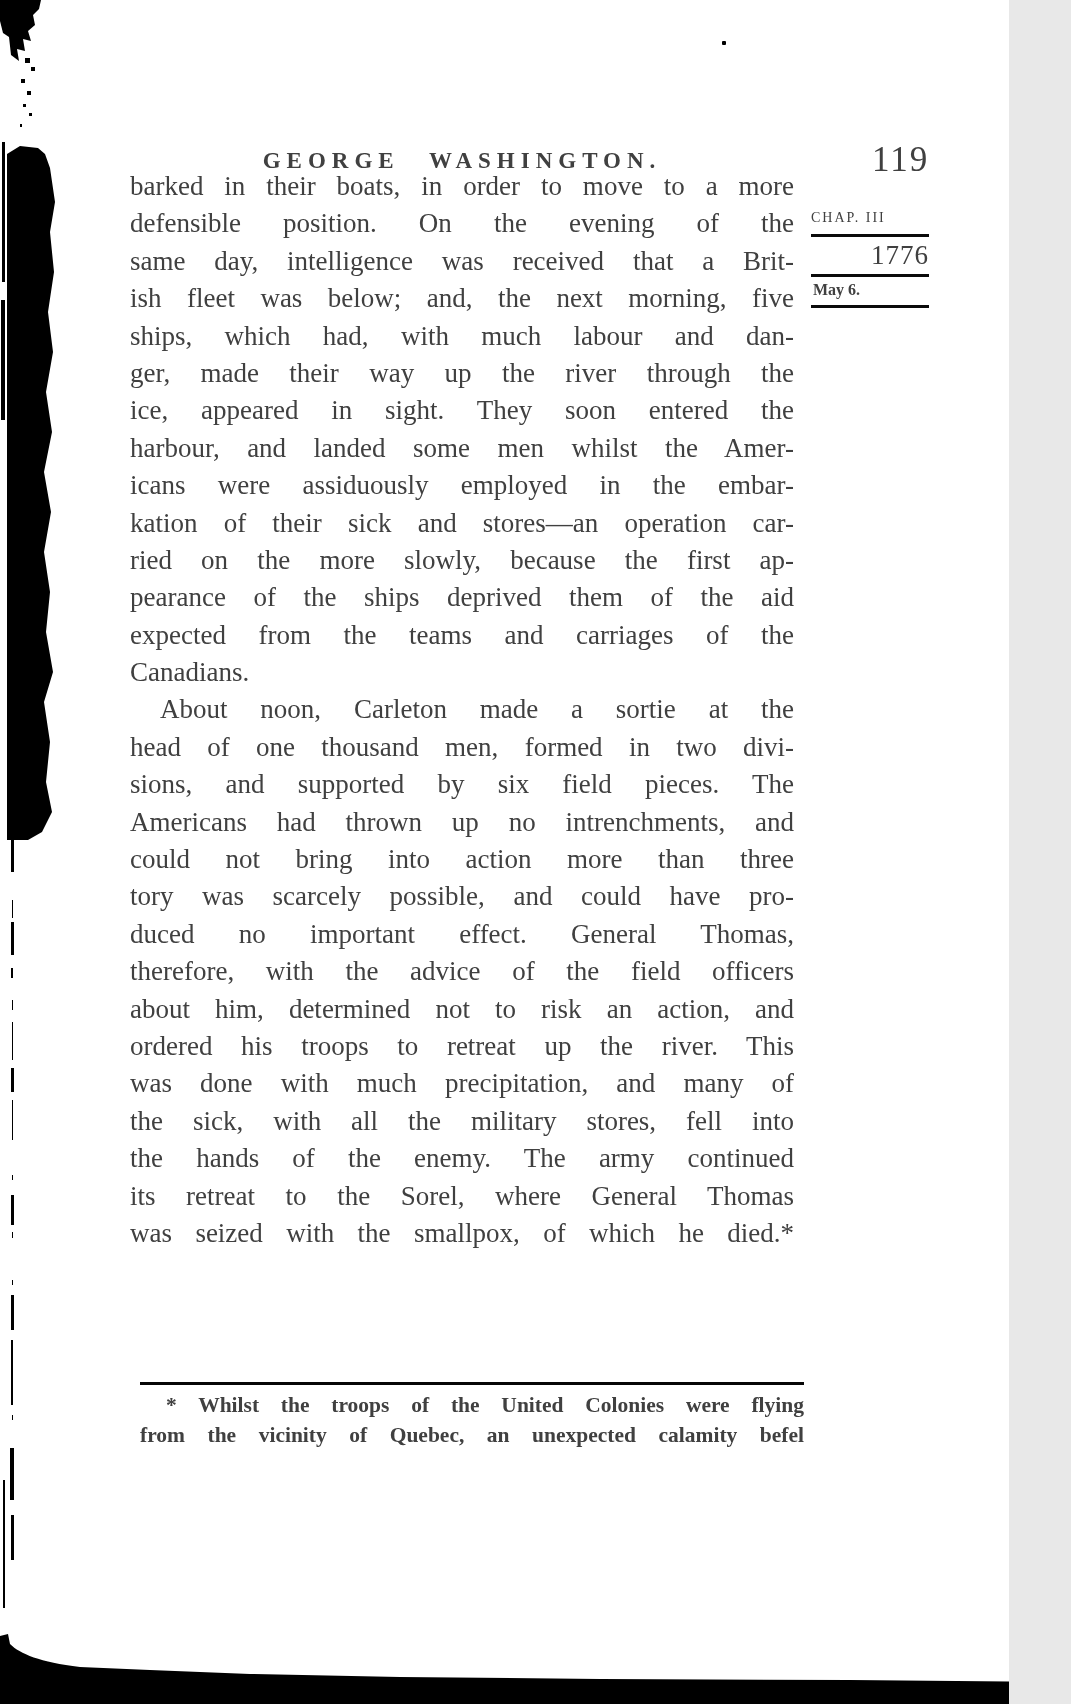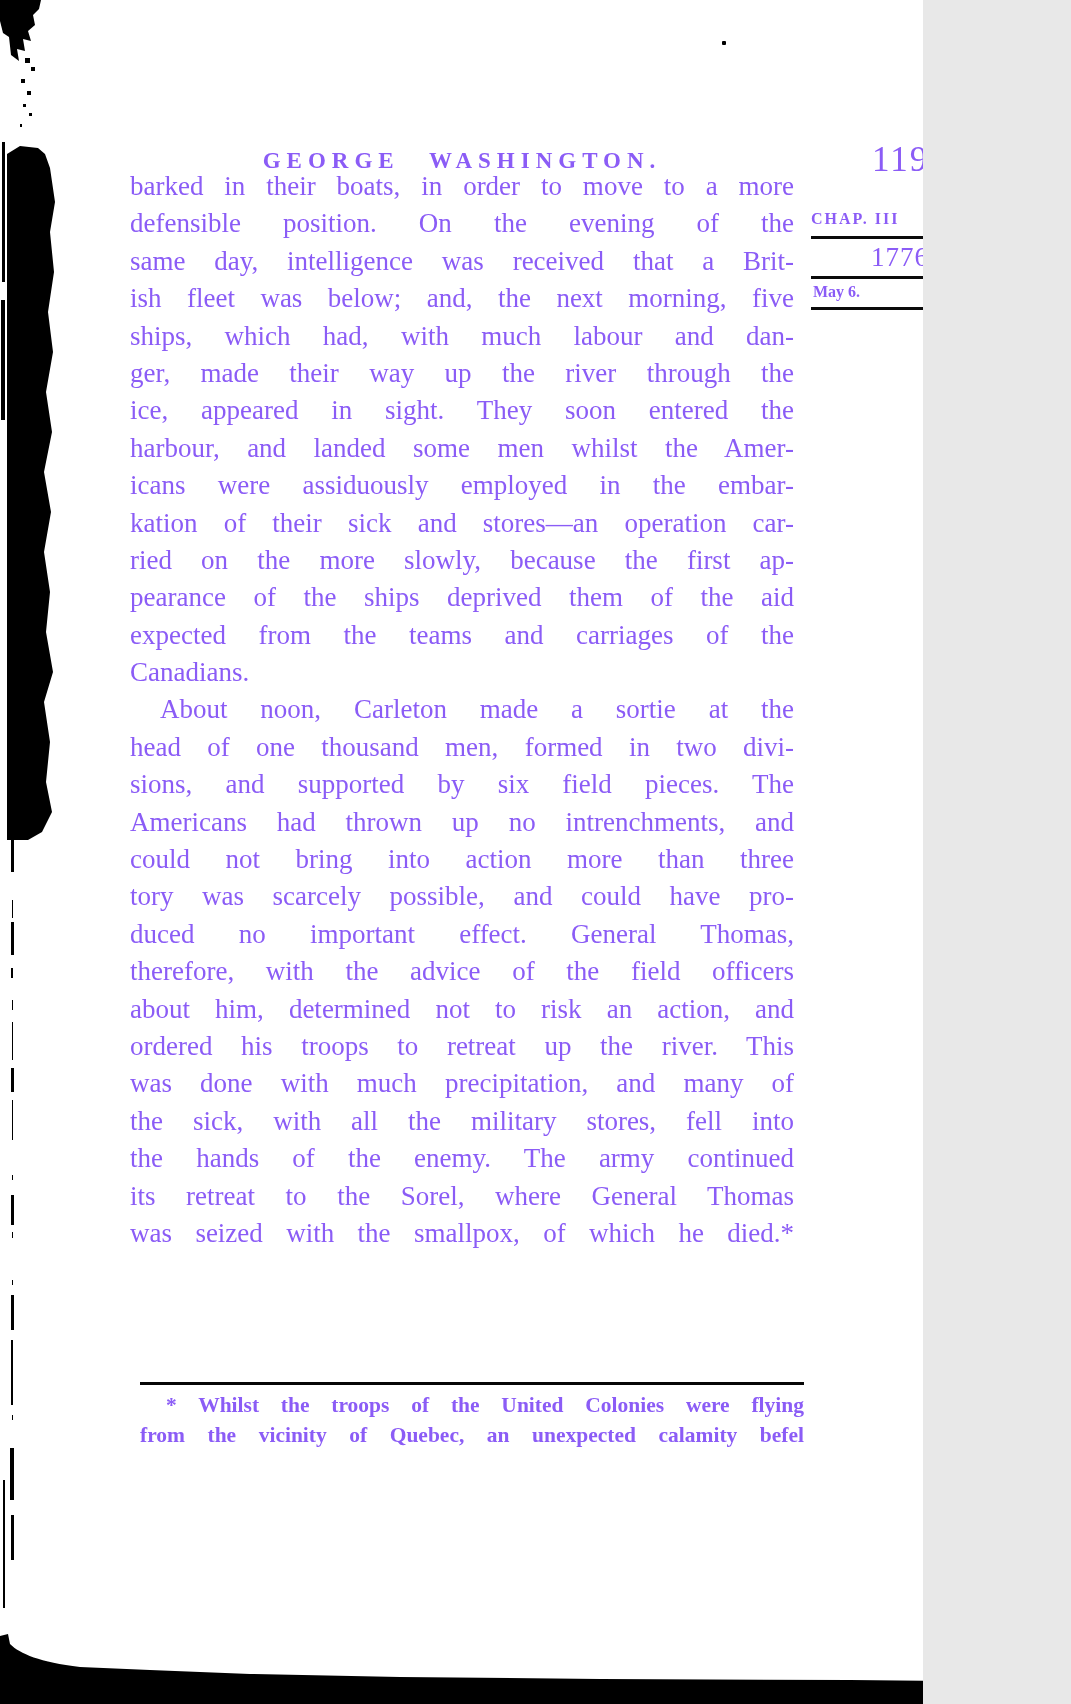--- a/index.html
+++ b/index.html
@@ -1,23 +1,23 @@
 <!DOCTYPE html>
 <html><head>
 <meta charset="utf-8">
 <style>
   html, body { margin: 0; padding: 0; background: #e8e8e8; }
   .page {
     position: relative;
-    width: 923px;
+    width: 1009px;
     height: 1704px;
     background: #ffffff;
     overflow: hidden;
     font-family: "Liberation Serif", "DejaVu Serif", serif;
-    color: #8b5cf6;
+    color: #404040;
   }
   
   .running-title {
     position: absolute;
     left: 130px; top: 148px; width: 664px;
     text-align: center;
     font-size: 23px;
     font-weight: 600;
     letter-spacing: 6px;
     word-spacing: 18px;
@@ -44,22 +44,22 @@
     overflow: hidden;
   }
   .line.align-left { text-align-last: left; }
   .line.indent { text-indent: 30px; }
   
   .margin-notes {
     position: absolute;
     left: 811px; top: 210px; width: 118px;
   }
   .margin-chapter {
-    font-size: 16px;
-    font-weight: 700;
+    font-size: 14px;
+    font-weight: 400;
     letter-spacing: 2px;
     white-space: nowrap;
   }
   .margin-rule {
     height: 3px;
     background: #0a0a0a;
   }
   .margin-rule.r1 { margin-top: 8px; }
   .margin-year {
     font-size: 27px;

